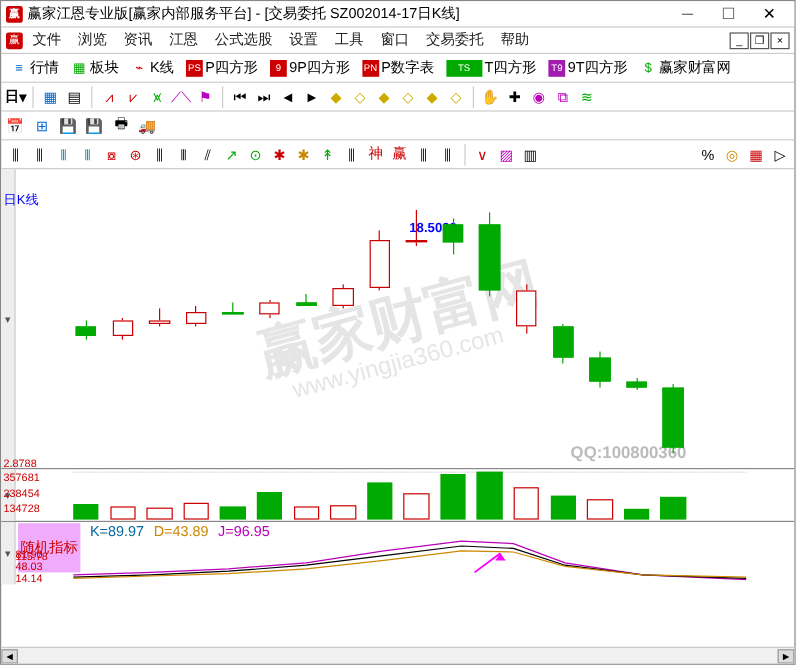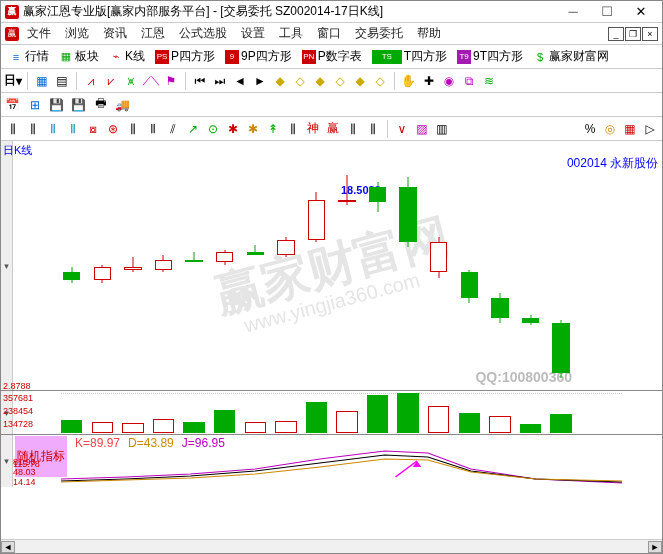--- a/index.html
+++ b/index.html
@@ -17,21 +17,21 @@
 .toolbar{height:24px;display:flex;align-items:center;padding:2px 4px;border-bottom:1px solid #ccc;gap:2px;overflow:hidden}
 .tb-btn{display:flex;align-items:center;gap:2px;padding:1px 3px;border:1px solid transparent;white-space:nowrap}
 .tb-btn .ico{width:14px;height:14px;display:flex;align-items:center;justify-content:center;font-size:11px}
 .sep{width:1px;height:18px;background:#ccc;margin:0 2px}
 .toolbar2{height:24px;display:flex;align-items:center;padding:2px 4px;border-bottom:1px solid #ccc;gap:4px;overflow:hidden}
 .tb2-ico{width:16px;height:16px;display:flex;align-items:center;justify-content:center;font-size:12px}
 .toolbar3{height:24px;display:flex;align-items:center;padding:2px 4px;border-bottom:1px solid #ccc;gap:6px;overflow:hidden}
 .toolbar4{height:24px;display:flex;align-items:center;padding:2px 4px;border-bottom:1px solid #ccc;gap:4px;overflow:hidden;position:relative}
 .tb4-right{position:absolute;right:4px;display:flex;gap:4px}
 .chart-area{position:relative;height:250px;border-bottom:1px solid #888}
-.chart-label{position:absolute;left:2px;top:2px;color:#00f;font-size:11px}
+.chart-label{position:absolute;left:2px;top:18px;color:#00f;font-size:11px}
 .x-axis{position:absolute;top:0;left:0;right:0;height:14px;display:flex;color:#888;font-size:10px}
 .x-tick{position:absolute;top:0}
 .stock-info{position:absolute;right:4px;top:14px;color:#00f;font-size:11px}
 .candles{position:absolute;top:20px;left:60px;right:40px;bottom:2px}
 .candle{position:absolute;bottom:0}
 .candle .wick{position:absolute;left:50%;width:1px;background:#000;transform:translateX(-50%)}
 .candle .body{position:absolute;left:2px;right:2px}
 .candle.up .body{background:#fff;border:1px solid #c00}
 .candle.up .wick{background:#c00}
 .candle.down .body{background:#0a0;border:1px solid #0a0}
@@ -42,21 +42,21 @@
 .qq{position:absolute;right:90px;bottom:5px;color:rgba(120,120,120,.5);font-size:14px;font-weight:bold}
 .vol-area{position:relative;height:44px;border-bottom:1px solid #888}
 .vol-y{position:absolute;left:2px;font-size:9px;color:#c00}
 .vol-bars{position:absolute;left:60px;right:40px;top:2px;bottom:1px;border-top:1px dotted #ccc}
 .vbar{position:absolute;bottom:0}
 .vbar.up{background:#fff;border:1px solid #c00}
 .vbar.down{background:#0a0}
 .ind-area{position:relative;height:52px}
 .ind-hdr{display:flex;gap:8px;padding:1px 2px;font-size:11px}
 .ind-name{background:#f0abfc;color:#c00;padding:12px 2px}
-.ind-k{color:#ef4444}.ind-d{color:#c80}.ind-j{color:#b0b}
+.ind-k{color:#0369a1}.ind-d{color:#c80}.ind-j{color:#b0b}
 .ind-y{position:absolute;left:12px;font-size:9px;color:#c00}
 .ind-plot{position:absolute;left:60px;right:40px;top:14px;bottom:2px}
 .scroll-h{position:absolute;bottom:0;left:0;right:0;height:14px;background:#f0f0f0;border-top:1px solid #ccc;display:flex;align-items:center}
 .scroll-h .arr{width:14px;height:12px;background:#ddd;border:1px solid #999;font-size:9px;display:flex;align-items:center;justify-content:center}
 .left-arrow{position:absolute;left:0;width:12px;background:#eee;border-right:1px solid #ccc;display:flex;align-items:center;justify-content:center;font-size:9px;color:#555}
 svg{display:block}
 </style>
 </head>
 <body>
 
@@ -195,24 +195,20 @@
     <div class="tb2-ico">%</div>
     <div class="tb2-ico" style="color:#c80">◎</div>
     <div class="tb2-ico" style="color:#c00">▦</div>
     <div class="tb2-ico">▷</div>
   </div>
 </div>
 
 <div class="chart-area">
   <div class="left-arrow" style="top:0;height:100%">▾</div>
   <div class="chart-label">日K线</div>
-  <div class="stock-info">
-    <span style="color:#00f">002014</span>
-    <span style="color:#00f">永新股份</span>
-  </div>
   <div class="watermark">赢家财富网</div>
   <div class="watermark2">www.yingjia360.com</div>
   <div class="qq">QQ:100800360</div>
   <div class="annot" style="left:340px;top:43px">18.5033</div>
   <div class="candles" id="candles">
       <div class="candle down" style="left: 0px; width: 21.4118px; height: 226px;">
         <div class="wick" style="top:105.46666666666664px;height:15.06666666666672px"></div>
         <div class="body" style="top:110.4888888888889px;height:7.533333333333317px"></div>
       </div>
       <div class="candle up" style="left: 30.5882px; width: 21.4118px; height: 226px;">

